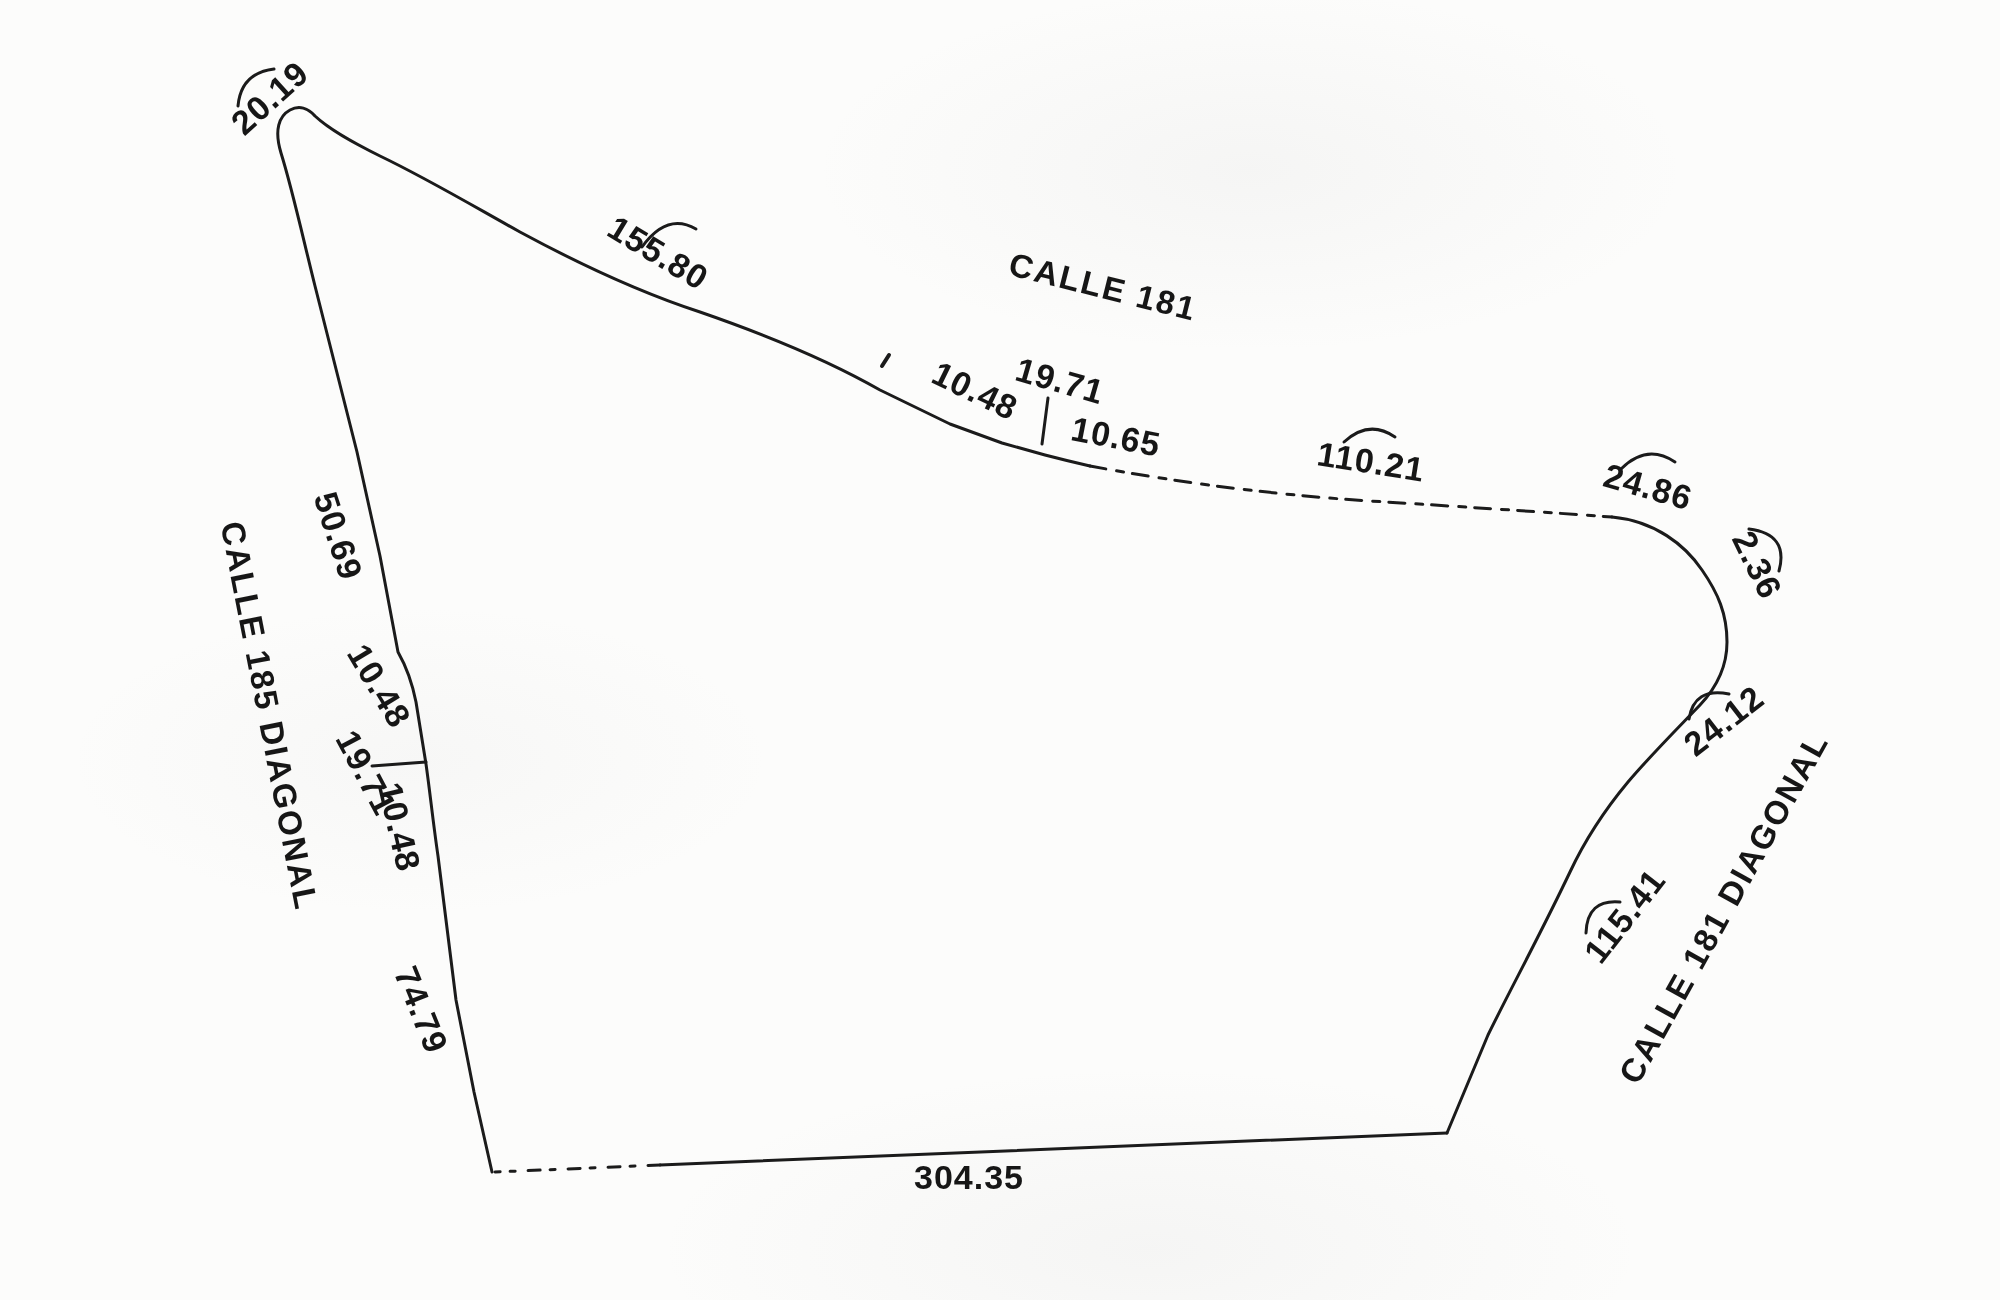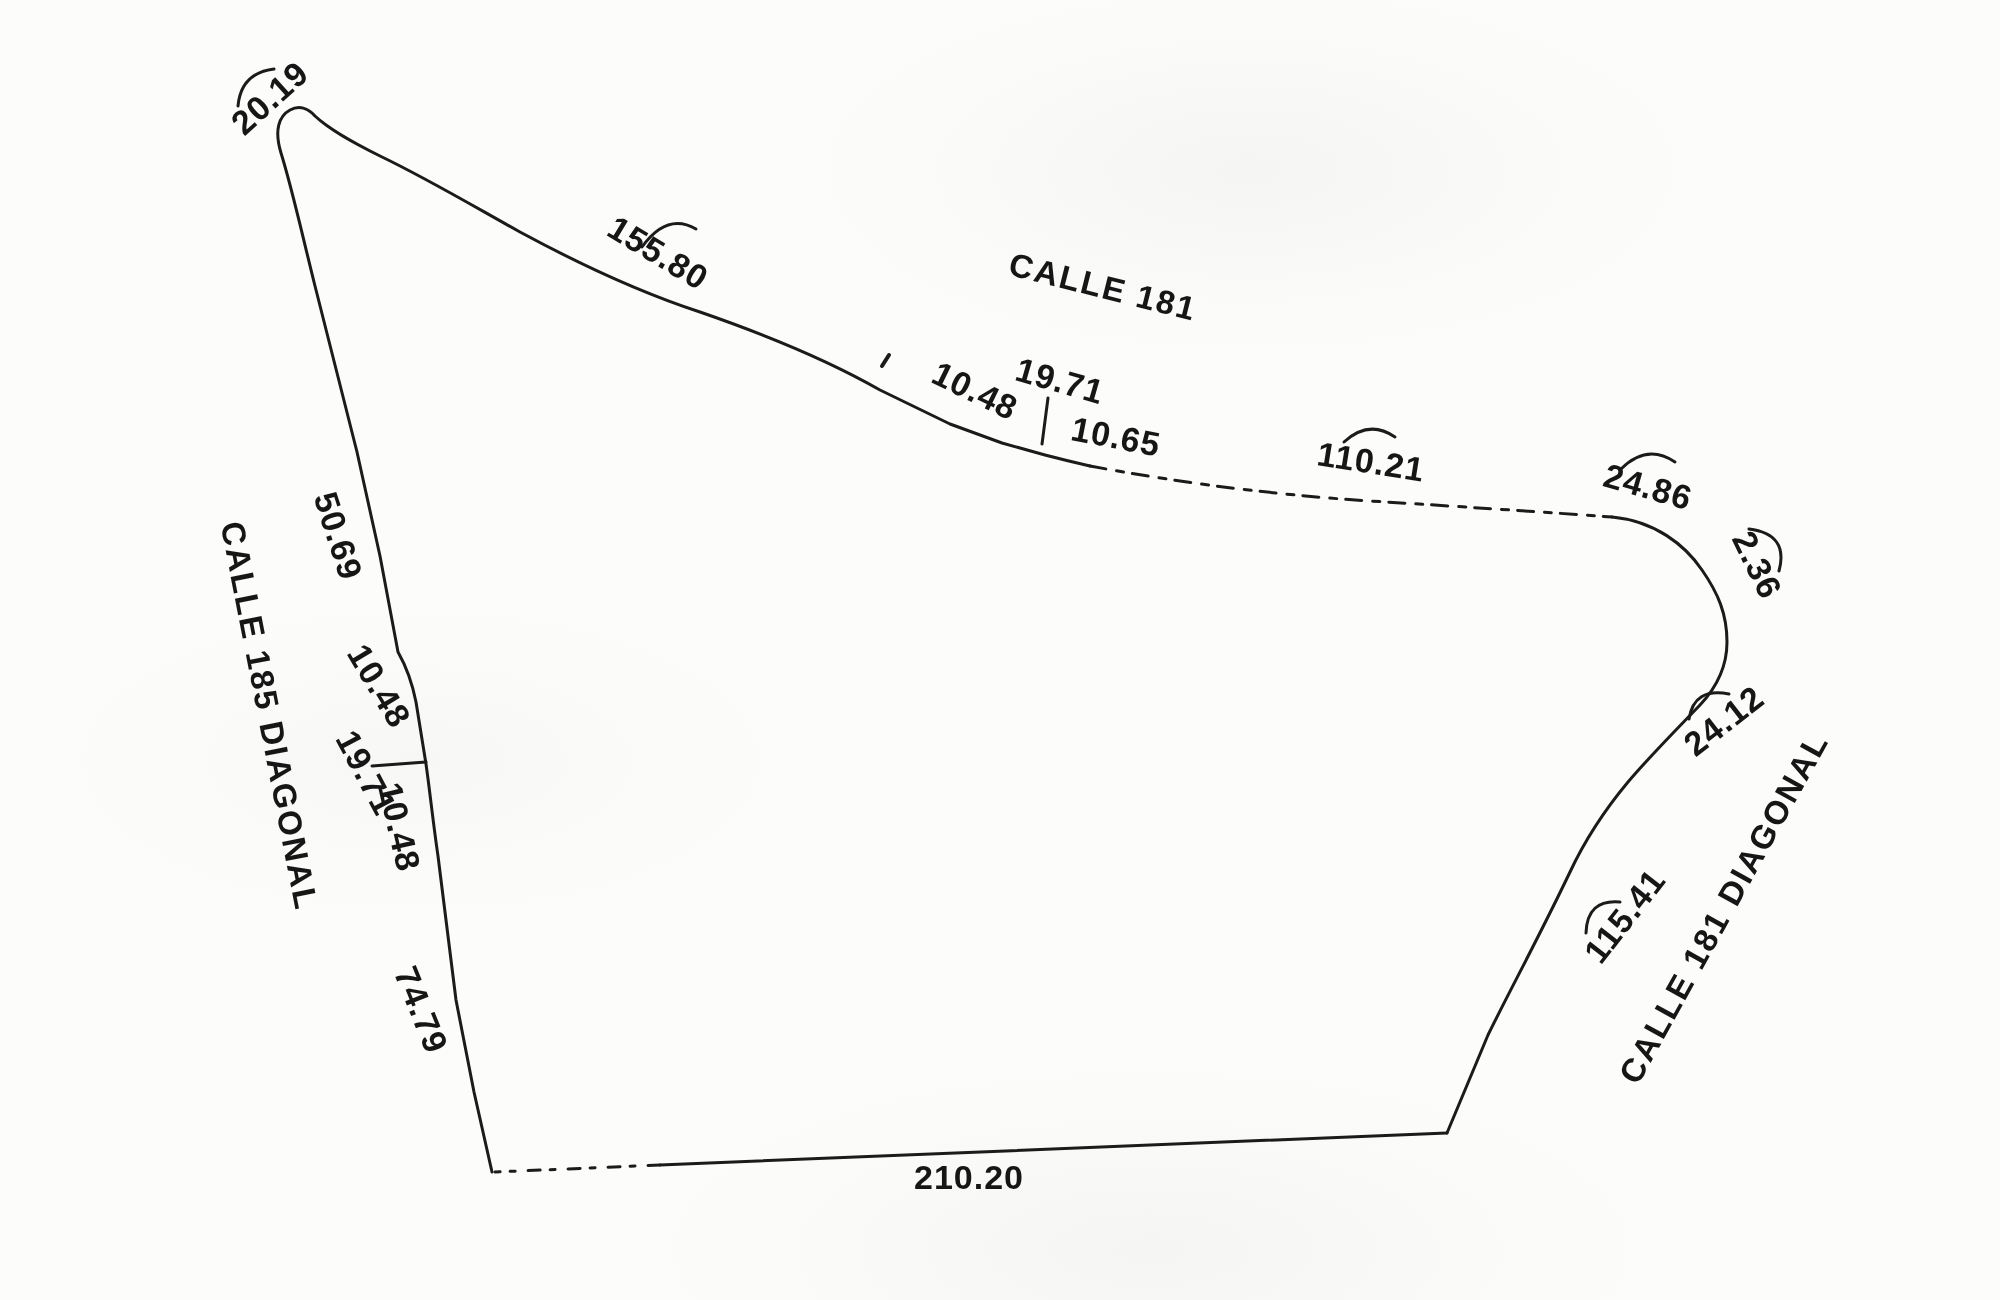--- a/index.html
+++ b/index.html
@@ -112,15 +112,15 @@
   <div class="lbl p-m2-36">2.36</div>
   <div class="lbl p-m24-12">24.12</div>
   <div class="lbl p-m115-41">115.41</div>
   <div class="lbl street p-calle-181-diag">CALLE 181 DIAGONAL</div>
   <div class="lbl p-m50-69">50.69</div>
   <div class="lbl street p-calle-185-diag">CALLE 185 DIAGONAL</div>
   <div class="lbl p-m10-48-upper">10.48</div>
   <div class="lbl p-m19-71-left">19.71</div>
   <div class="lbl p-m10-48-lower">10.48</div>
   <div class="lbl p-m74-79">74.79</div>
-  <div class="lbl p-m210-20">210.20</div>
+  <div class="lbl p-m210-20">304.35</div>
 
 </div>
 
 </body></html>

